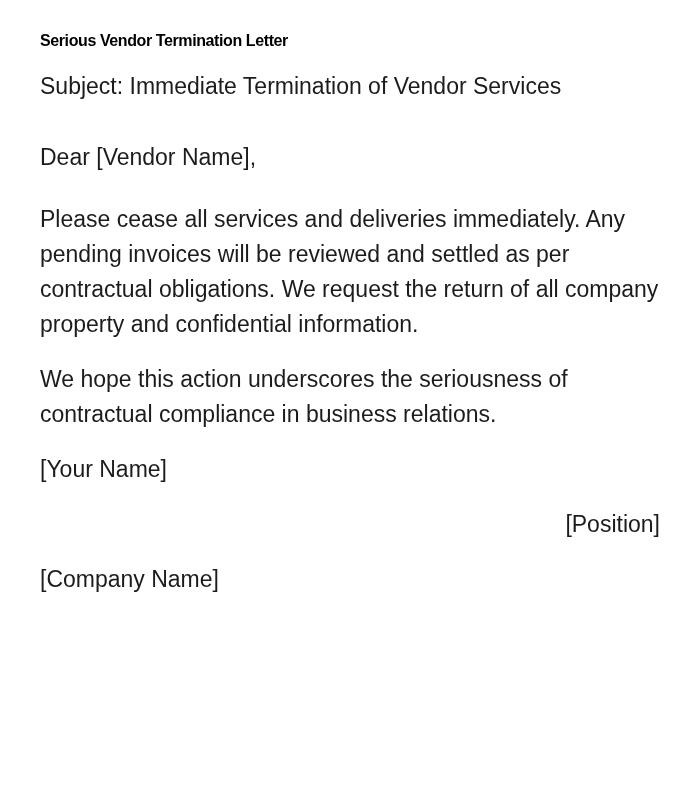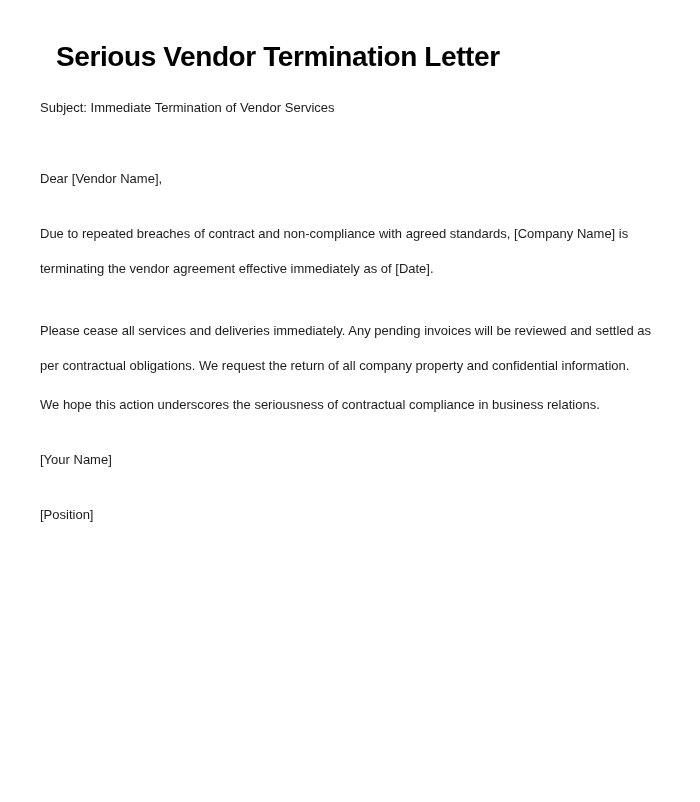--- a/index.html
+++ b/index.html
@@ -12,57 +12,57 @@
       height: 802px;
       overflow: hidden;
       font-family: "Liberation Sans", "DejaVu Sans", sans-serif;
       color: #1a1a1a;
     }
     .page {
       position: relative;
       padding: 24px 40px 0 40px;
     }
     .title {
-      font-size: 28px;
+      font-size: 16px;
       font-weight: bold;
       color: #000000;
-      margin: 16px;
+      margin: 0;
       line-height: 34px;
       letter-spacing: -0.4px;
     }
     .para {
-      font-size: 13px;
+      font-size: 23px;
       line-height: 35px;
       margin: 0;
       color: #1c1c1c;
     }
     .subject { margin-top: 11px; }
     .greeting { margin-top: 36px; }
     .p1 { margin-top: 20px; }
     .p2 { margin-top: 27px; }
-    .p3 { margin-top: 4px; }
+    .p3 { margin-top: 20px; }
     .closing { margin-top: 20px; }
     .sig-name { margin-top: 20px; }
-    .sig-position { margin-top: 20px; }
+    .sig-position { margin-top: 20px; text-align: right; }
     .sig-company { margin-top: 20px; }
   </style>
 </head>
 <body>
 
 <div class="page">
   <h1 class="title">Serious Vendor Termination Letter</h1>
 
   <p class="para subject">Subject: Immediate Termination of Vendor Services</p>
 
   <p class="para greeting">Dear [Vendor Name],</p>
 
-  <p class="para p1">Due to repeated breaches of contract and non-compliance with agreed standards, [Company Name] is terminating the vendor agreement effective immediately as of [Date].</p>
 
   <p class="para p2">Please cease all services and deliveries immediately. Any pending invoices will be reviewed and settled as per contractual obligations. We request the return of all company property and confidential information.</p>
 
   <p class="para p3">We hope this action underscores the seriousness of contractual compliance in business relations.</p>
 
 
   <p class="para sig-name">[Your Name]</p>
 
   <p class="para sig-position">[Position]</p>
 
+  <p class="para sig-company">[Company Name]</p>
 </div>
 
 </body></html>

